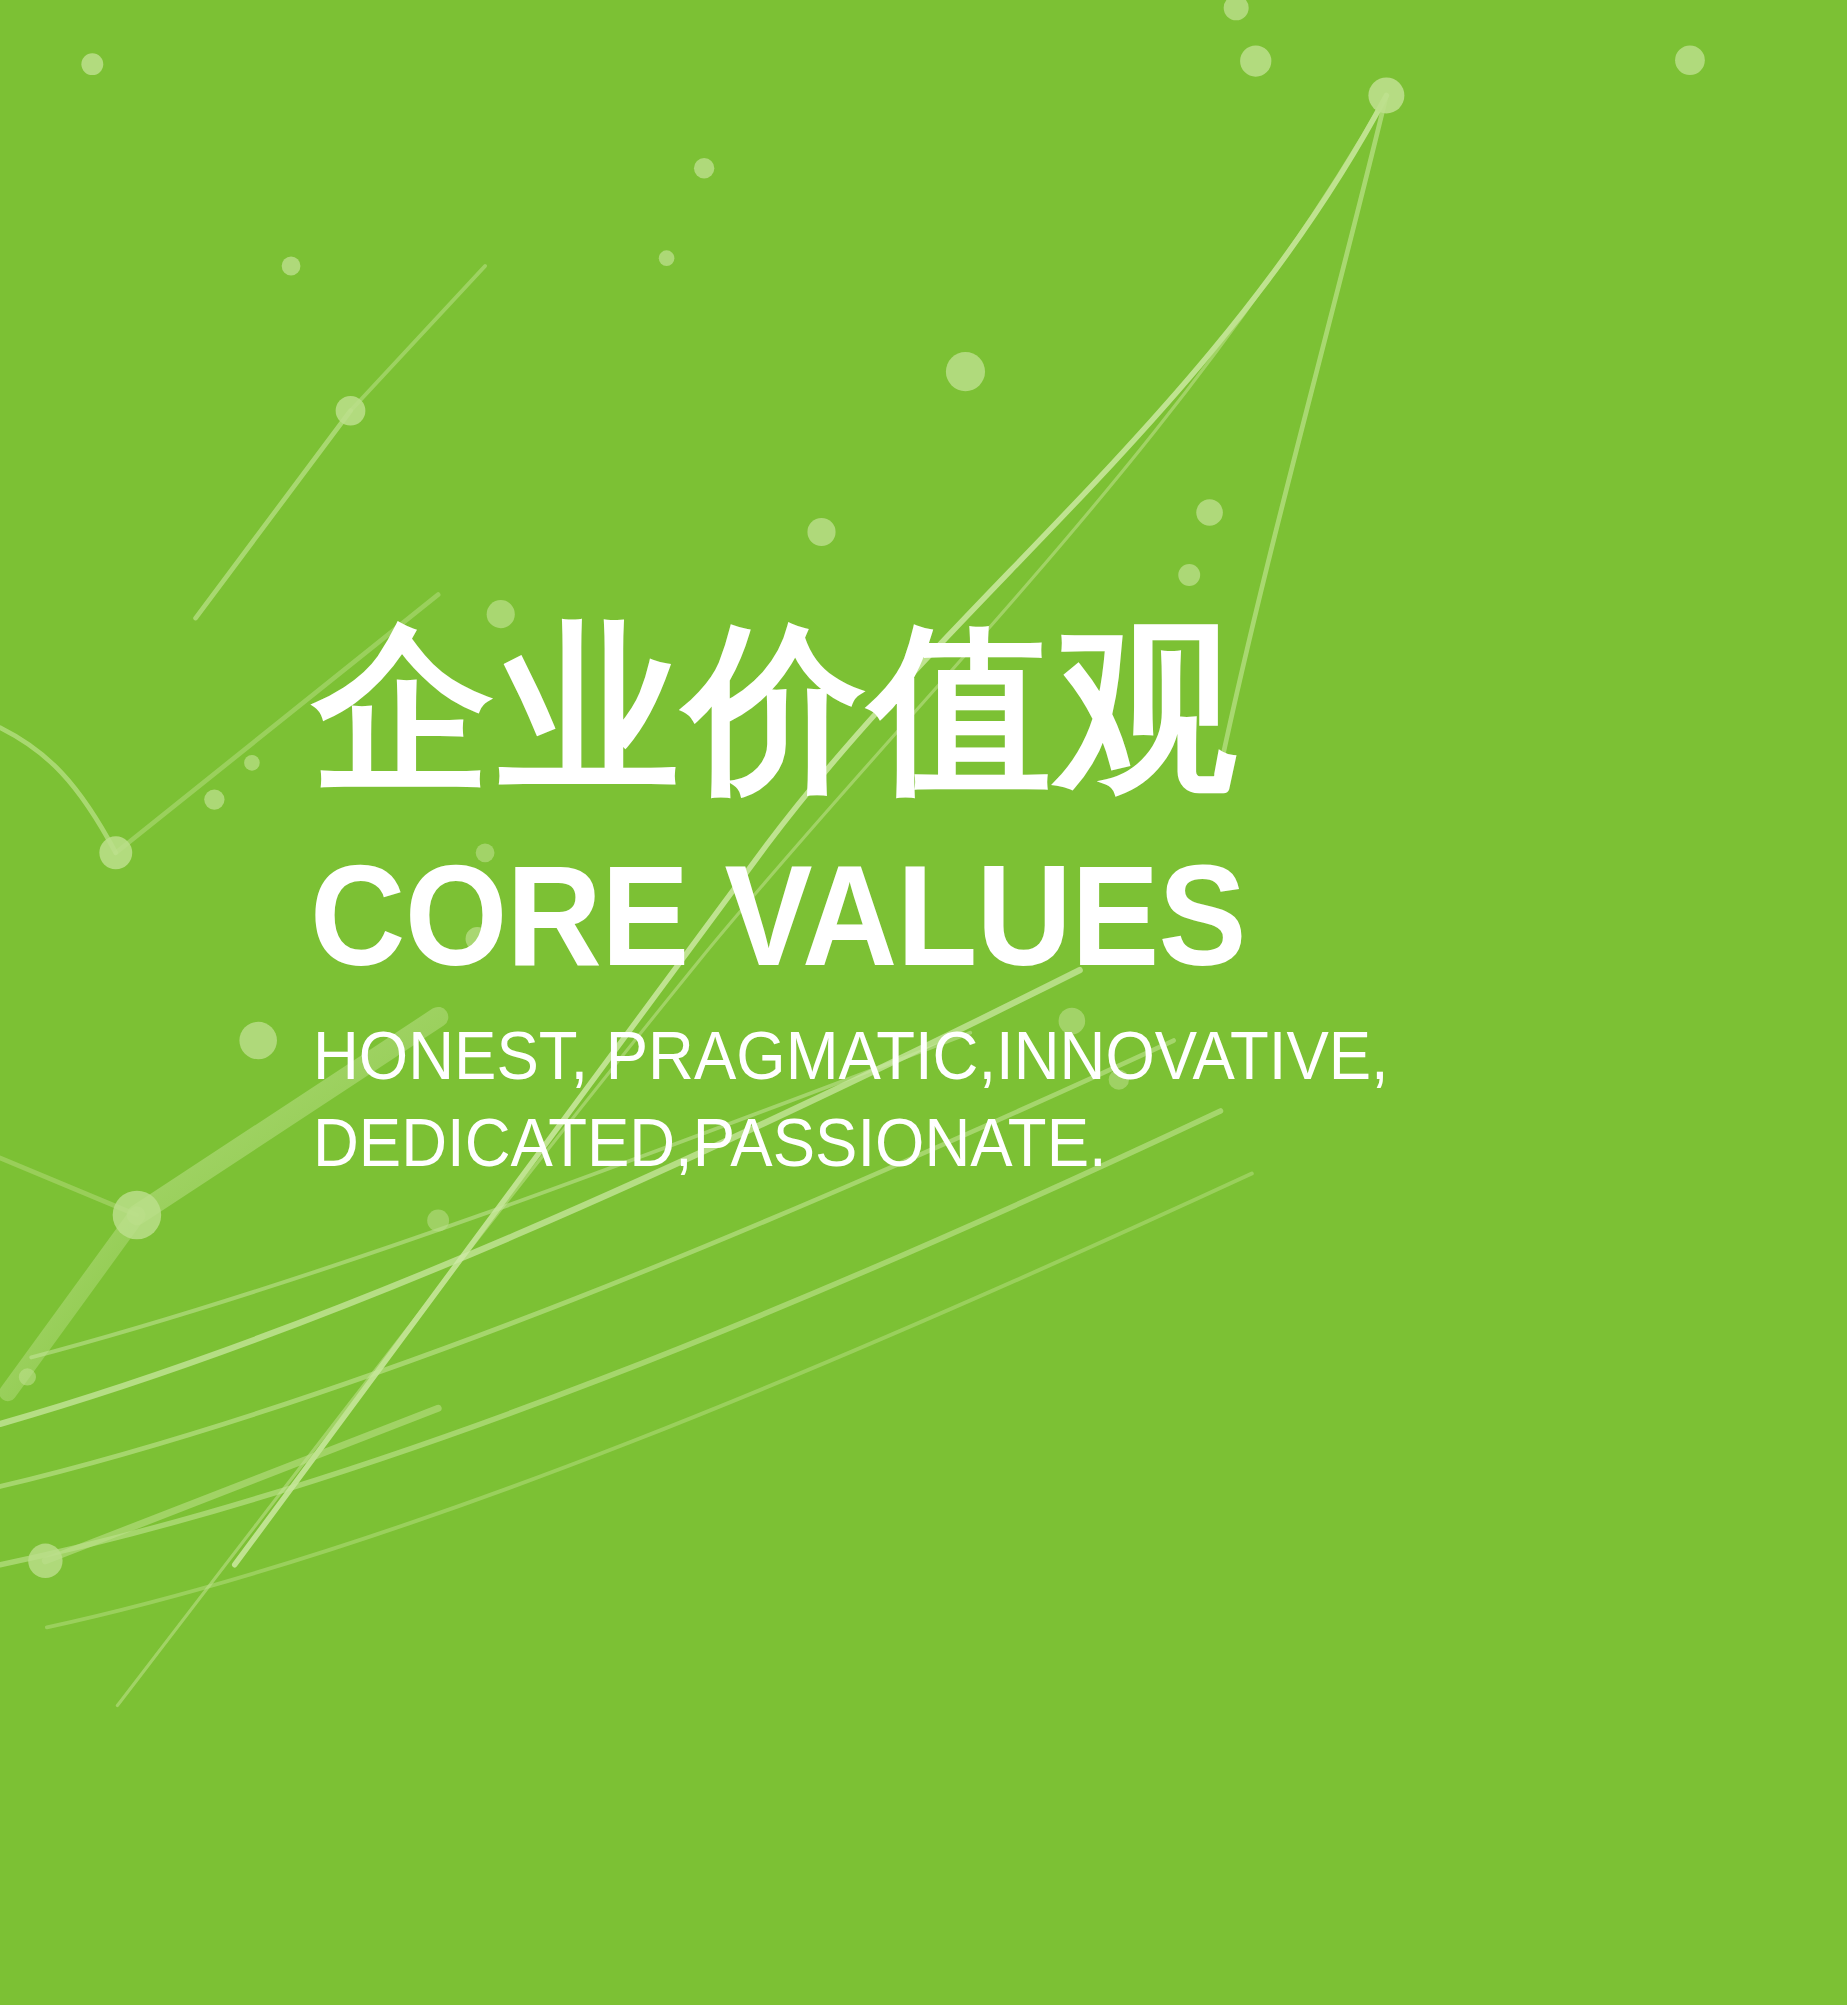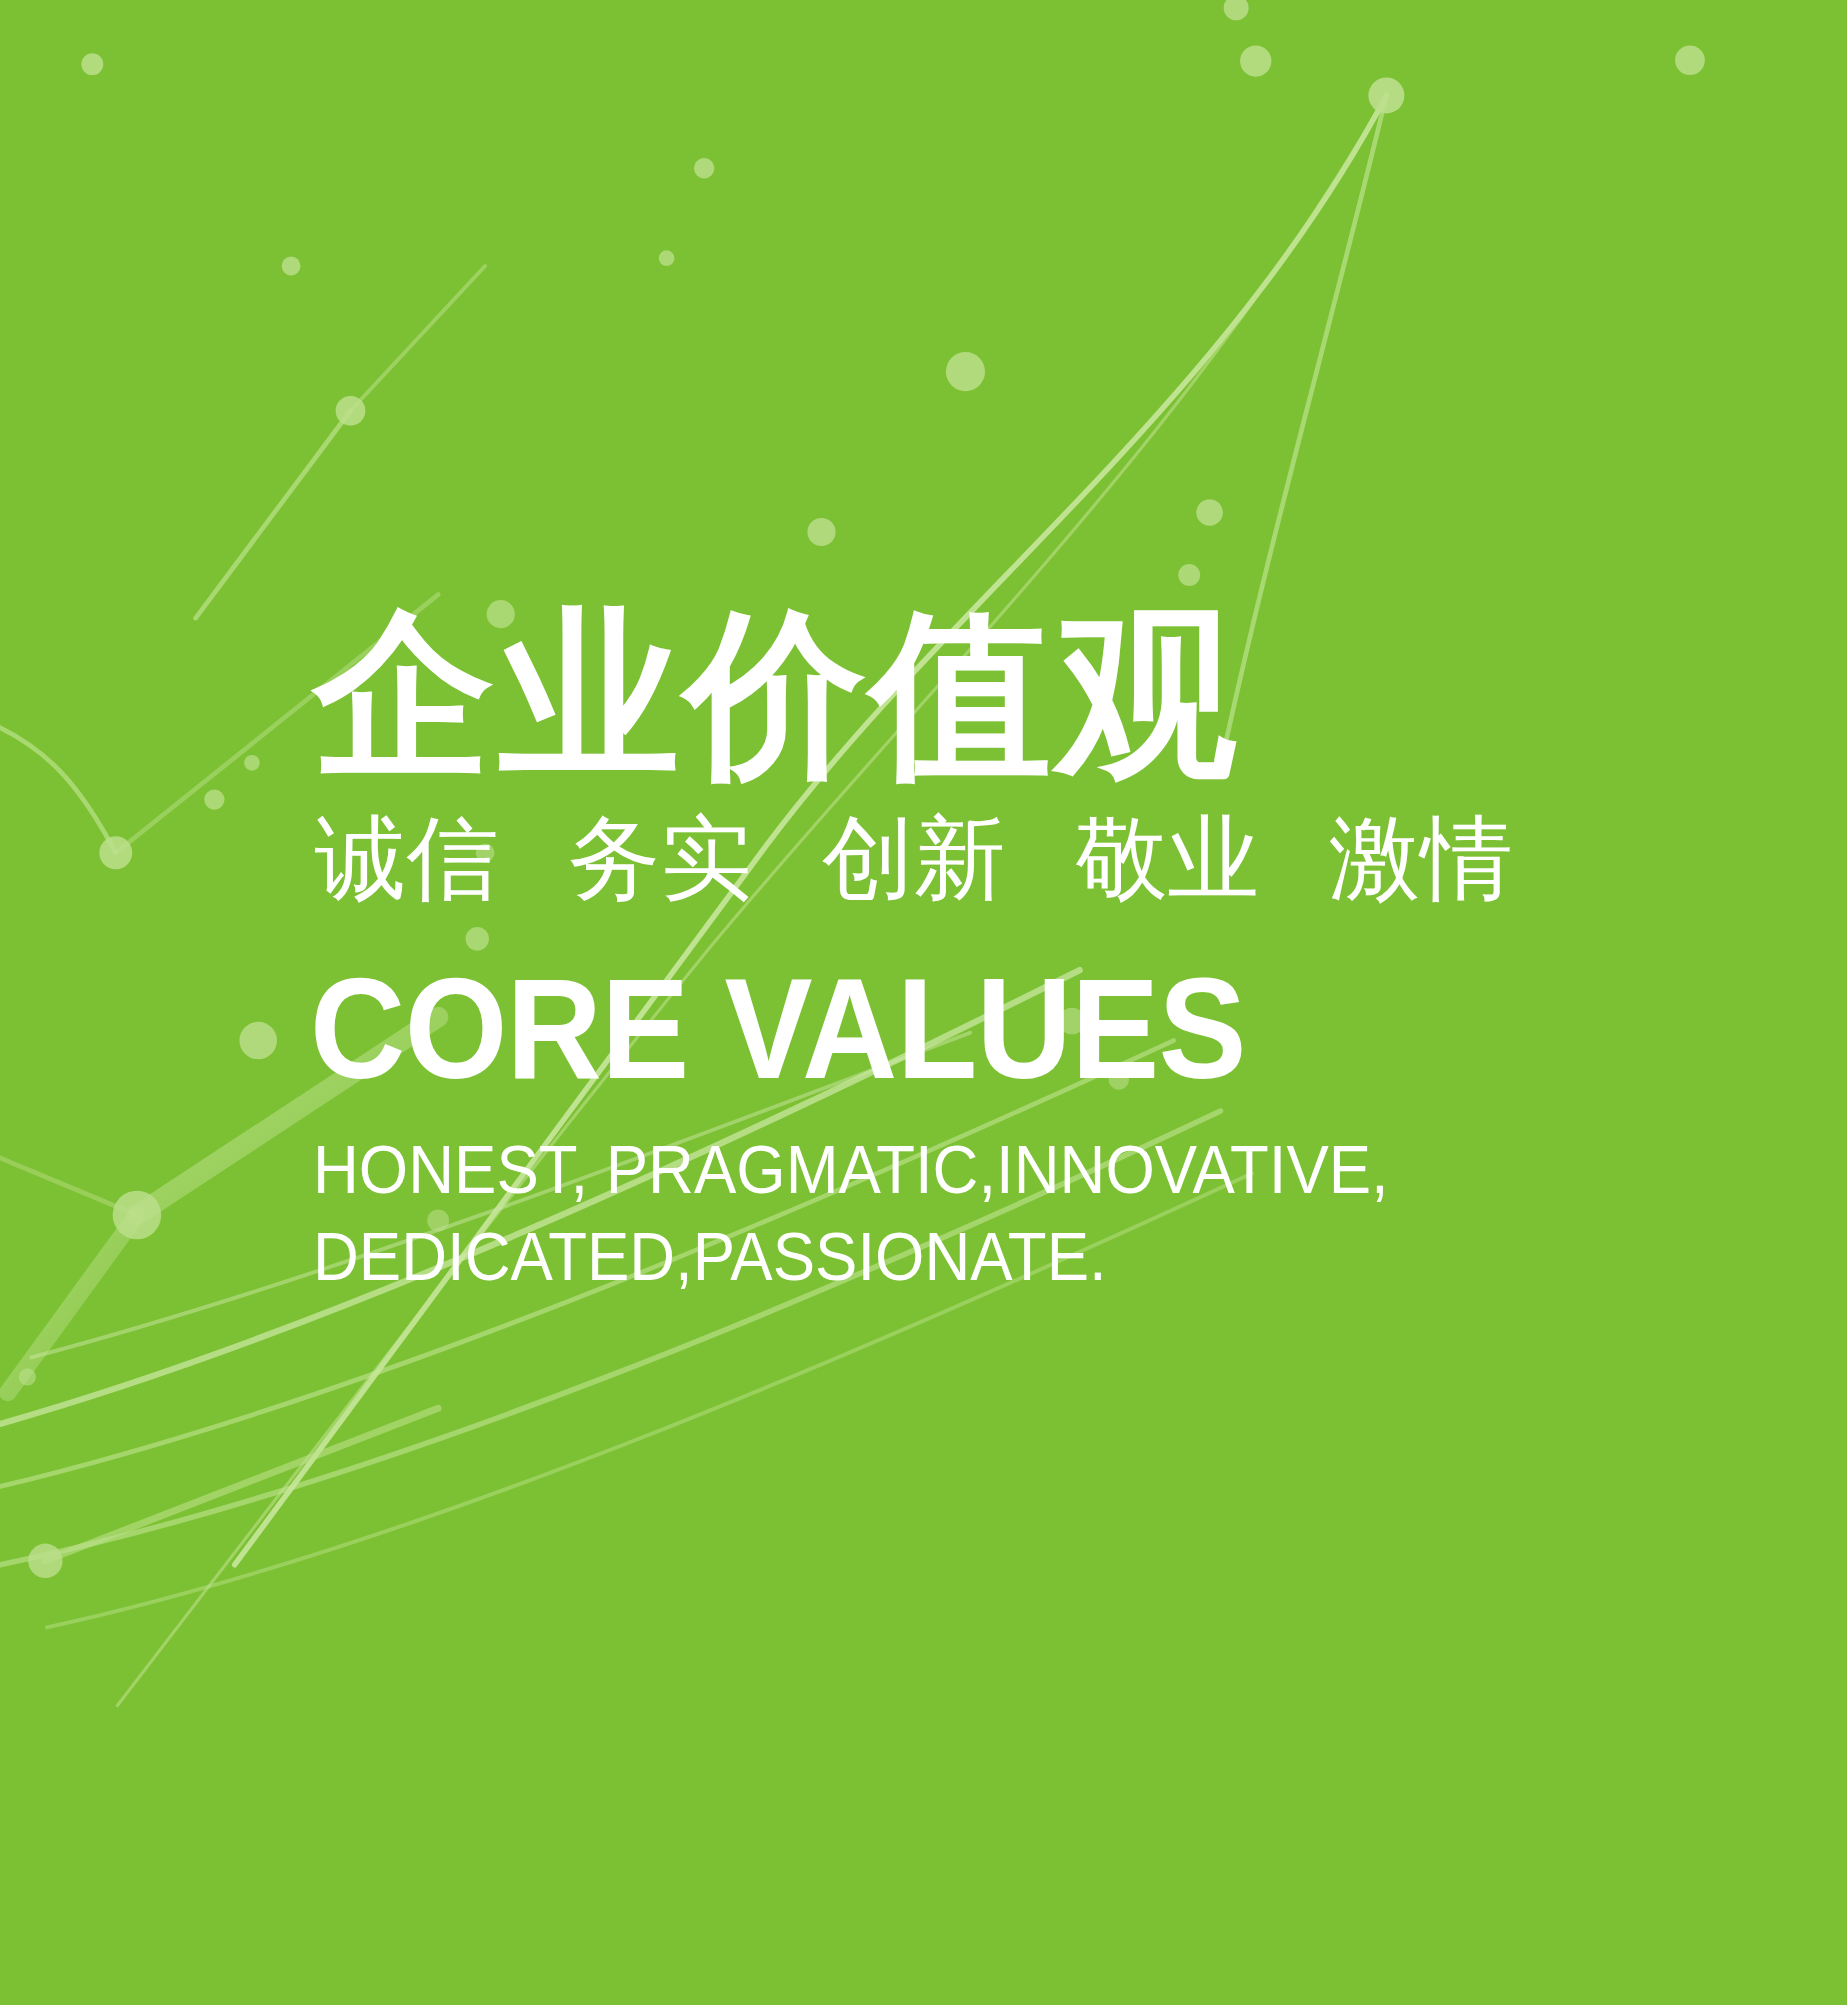--- a/index.html
+++ b/index.html
@@ -25,21 +25,21 @@
     inset: 0;
     width: 100%;
     height: 100%;
     pointer-events: none;
   }
 
   
   .content {
     position: absolute;
     left: 313px;
-    top: 602px;
+    top: 616px;
     width: 1369px;
   }
 
   .title-cn {
     color: #ffffff;
     font-size: 181px;
     line-height: 1.02;
     font-weight: 700;
     letter-spacing: 4.7px;
     margin: 0;
@@ -152,27 +152,20 @@
       <circle cx="620" cy="1090" r="12" opacity="0.6"></circle>
       <circle cx="560" cy="1560" r="14" opacity="0.55"></circle>
       <circle cx="35" cy="1760" r="11" opacity="0.6"></circle>
     </g>
   </svg>
 
   <div class="content">
 
     <h1 class="title-cn">企业价值观</h1>
 
-    <div class="subtitle-cn">
-      <span class="word">诚信</span>
-      <span class="word">务实</span>
-      <span class="word">创新</span>
-      <span class="word">敬业</span>
-      <span class="word">激情</span>
-    </div>
 
     <h2 class="title-en">CORE VALUES</h2>
 
     <div class="subtitle-en">
       <span class="line">HONEST, PRAGMATIC,INNOVATIVE,</span>
       <span class="line">DEDICATED,PASSIONATE.</span>
     </div>
 
   </div>
 </div>

